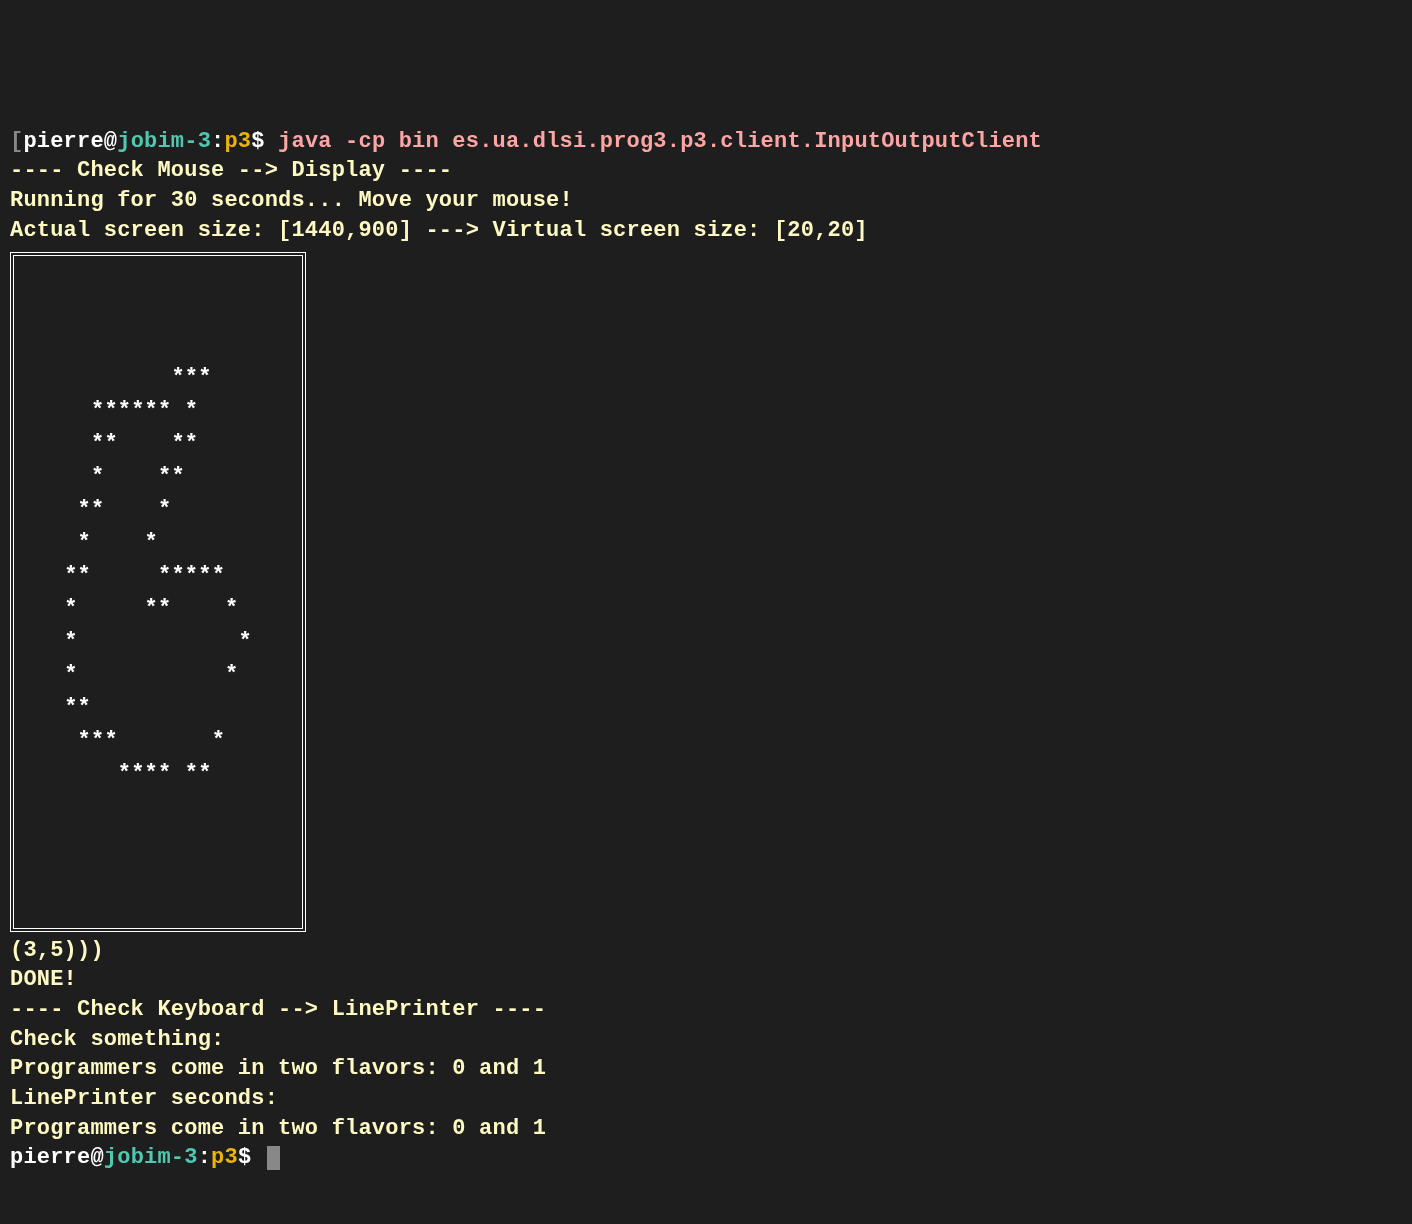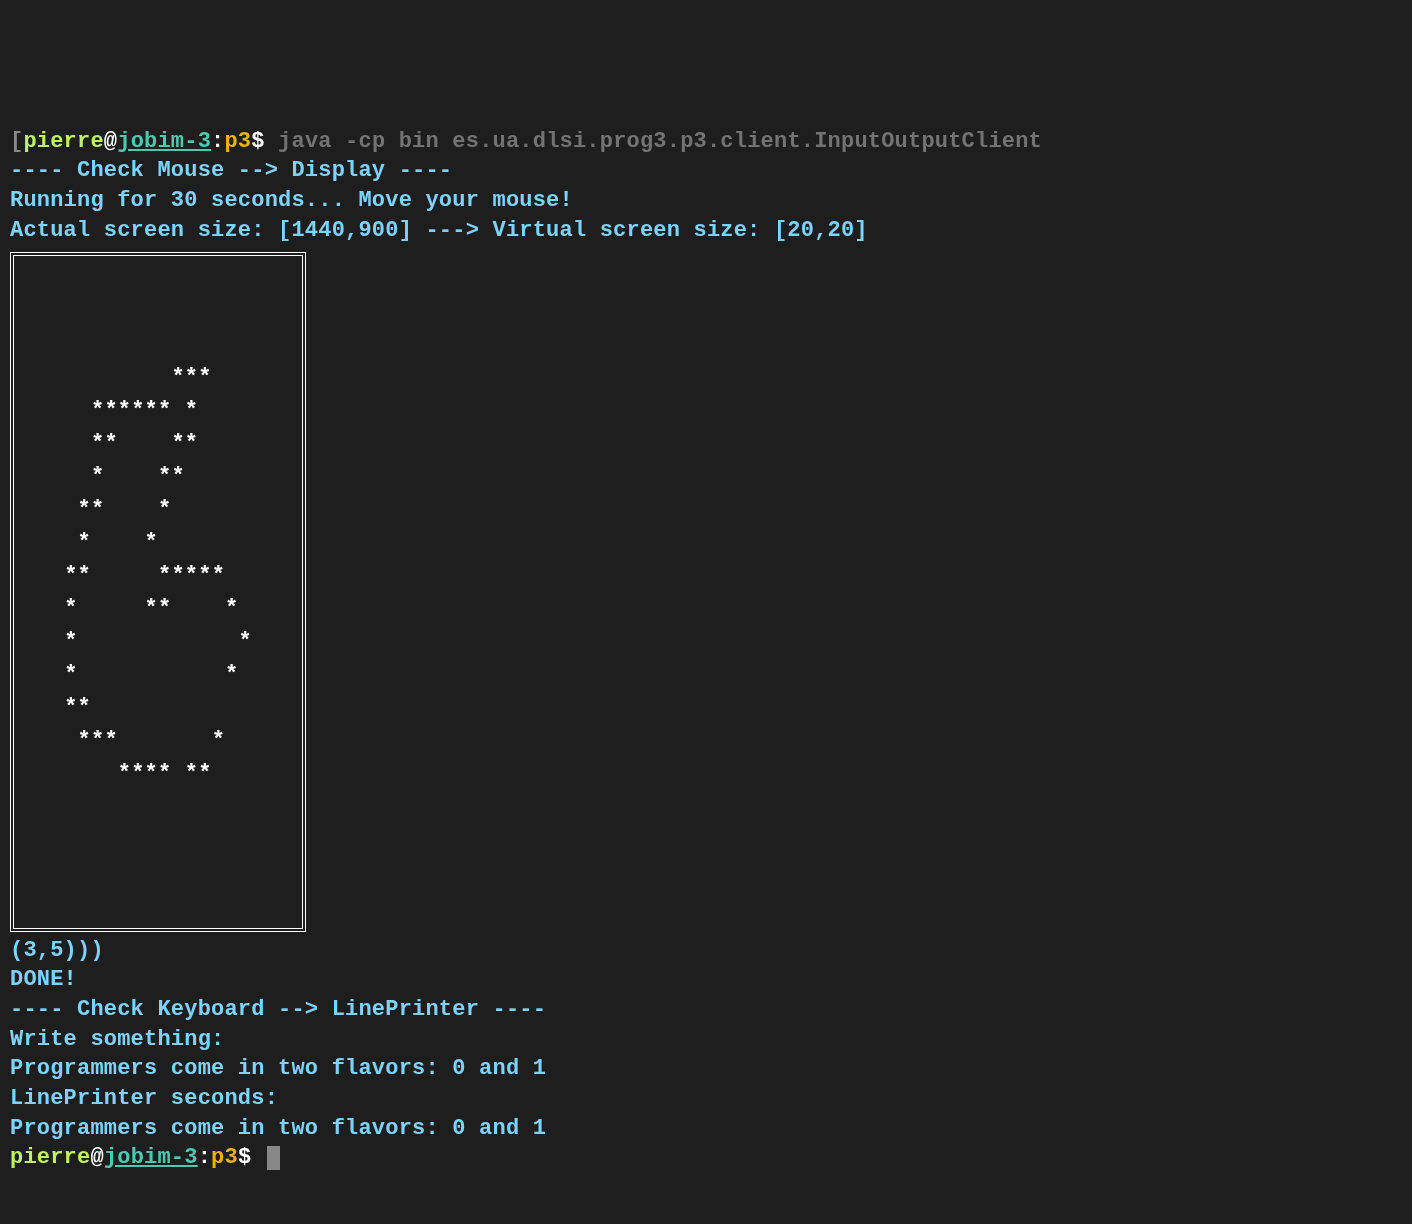--- a/index.html
+++ b/index.html
@@ -15,44 +15,43 @@
       font-weight: bold;
       line-height: 1.35;
       padding: 8px 10px;
       white-space: pre;
       letter-spacing: 0.2px;
     }
     .prompt-bracket {
       color: #888888;
     }
     .prompt-user {
-      color: #bef264;
+      color: #ffffff;
       text-align: right;
     }
     .prompt-at {
       color: #ffffff;
     }
     .prompt-host {
       color: #4ec9b0;
-      text-decoration: underline;
     }
     .prompt-colon {
       color: #ffffff;
     }
     .prompt-path {
       color: #eab308;
     }
     .prompt-dollar {
       color: #ffffff;
     }
     .command {
-      color: #737373;
+      color: #fca5a5;
     }
     .output-line {
-      color: #7dd3fc;
+      color: #fef9c3;
     }
     .ascii-box {
       display: inline-block;
       border: 4px double #ffffff;
       padding: 6px 10px;
       margin-top: 6px;
       margin-bottom: 4px;
     }
     .ascii-art {
       color: #ffffff;
@@ -93,20 +92,20 @@
 <span>   **               </span>
 <span>    ***       *     </span>
 <span>       **** **      </span>
 <span>                    </span>
 <span>                    </span>
 <span>                    </span>
 <span>                    </span></div></div>
 <span class="output-line">(3,5)))</span>
 <span class="output-line">DONE!</span>
 <span class="output-line">---- Check Keyboard --&gt; LinePrinter ----</span>
-<span class="output-line">Write something:</span>
+<span class="output-line">Check something:</span>
 <span class="output-line">Programmers come in two flavors: 0 and 1</span>
 <span class="output-line">LinePrinter seconds:</span>
 <span class="output-line">Programmers come in two flavors: 0 and 1</span>
 <span class="prompt-user">pierre</span><span class="prompt-at">@</span><span class="prompt-host">jobim-3</span><span class="prompt-colon">:</span><span class="prompt-path">p3</span><span class="prompt-dollar">$ </span><span class="cursor-block"></span></div>
 
 
 
 
 </body></html>

